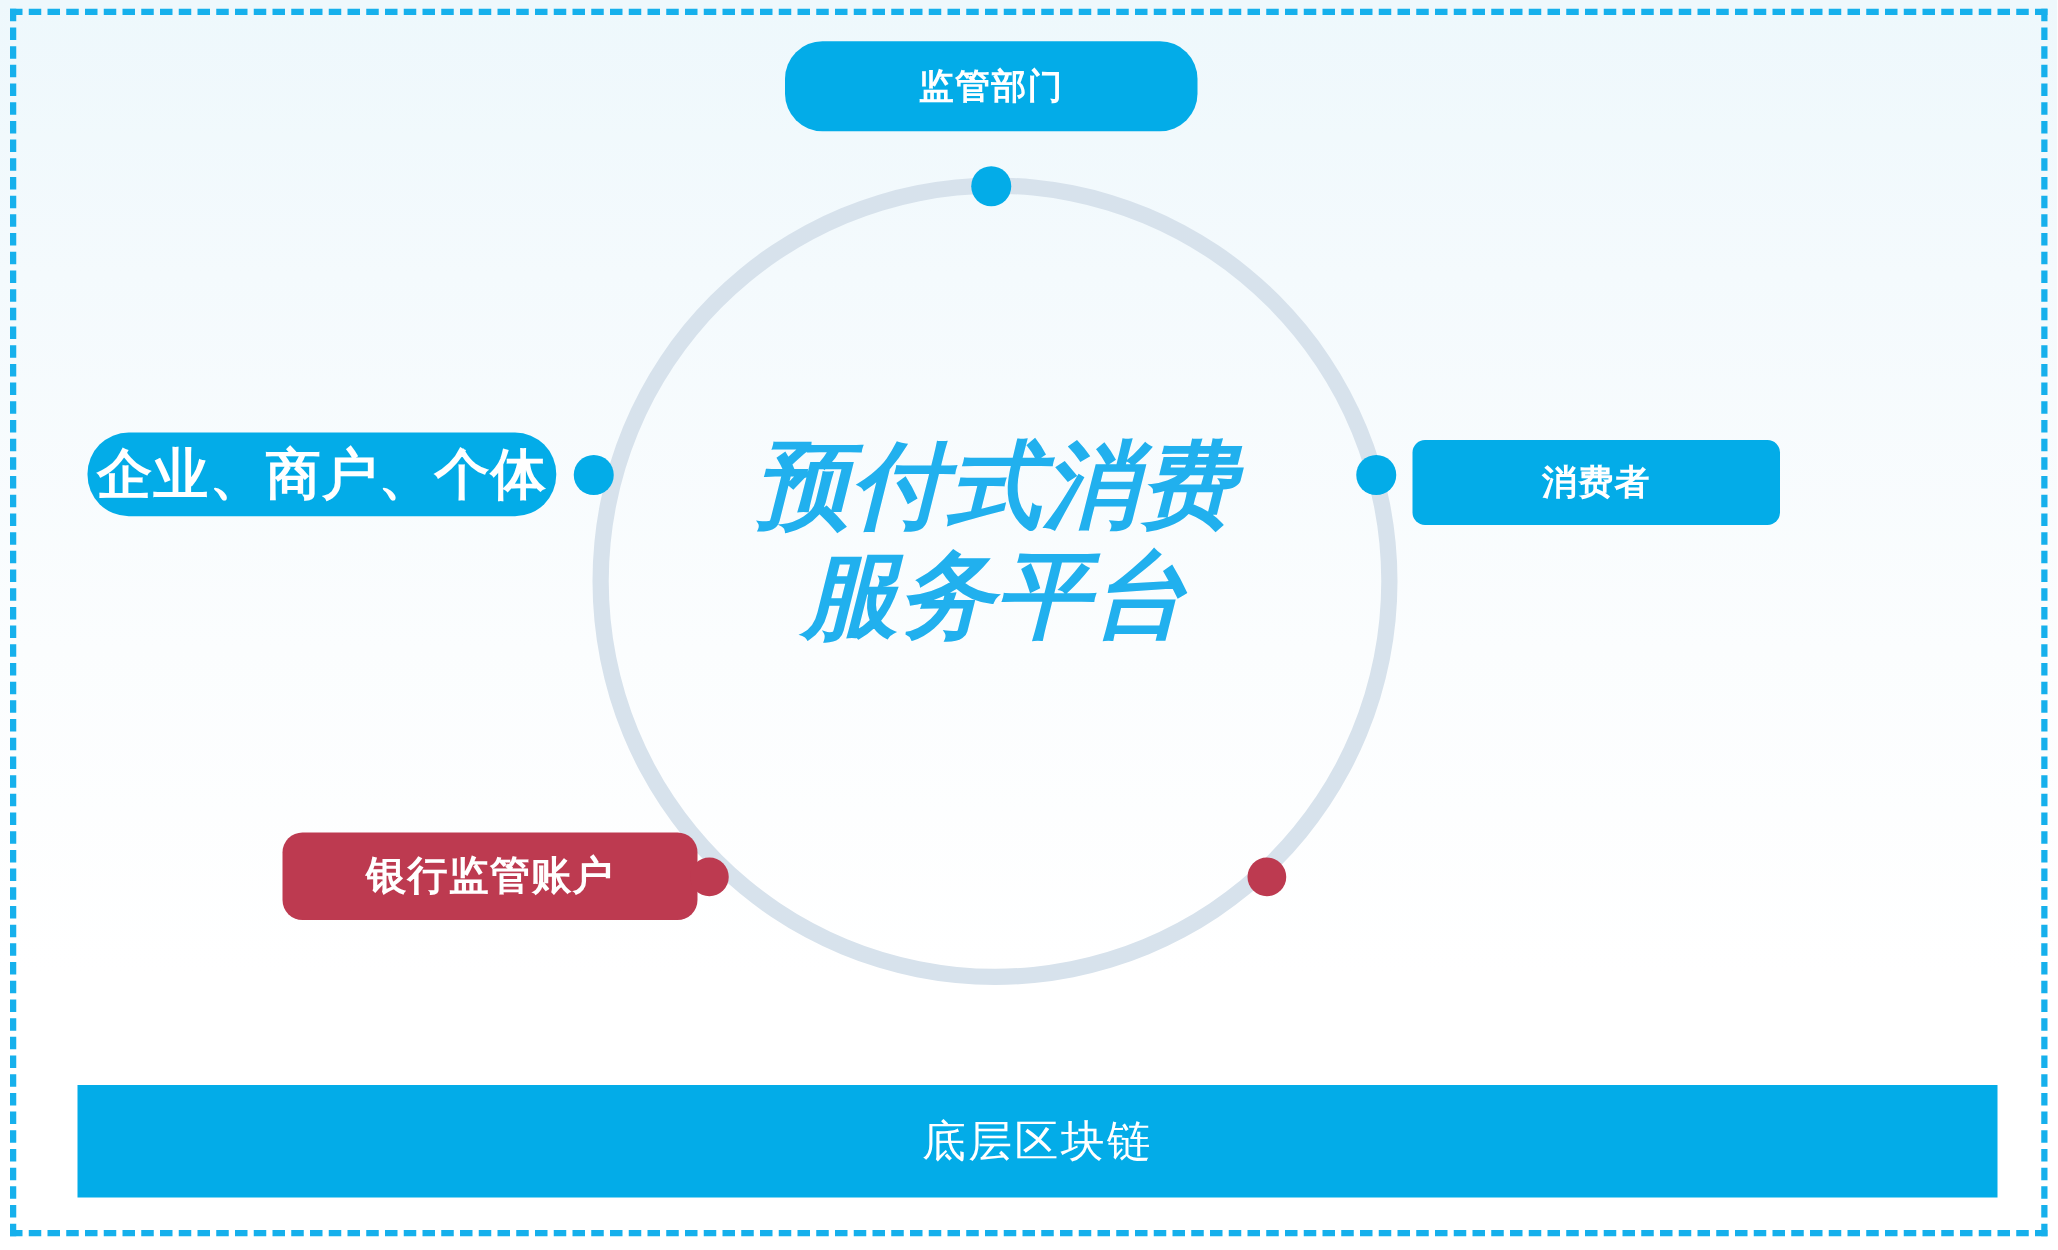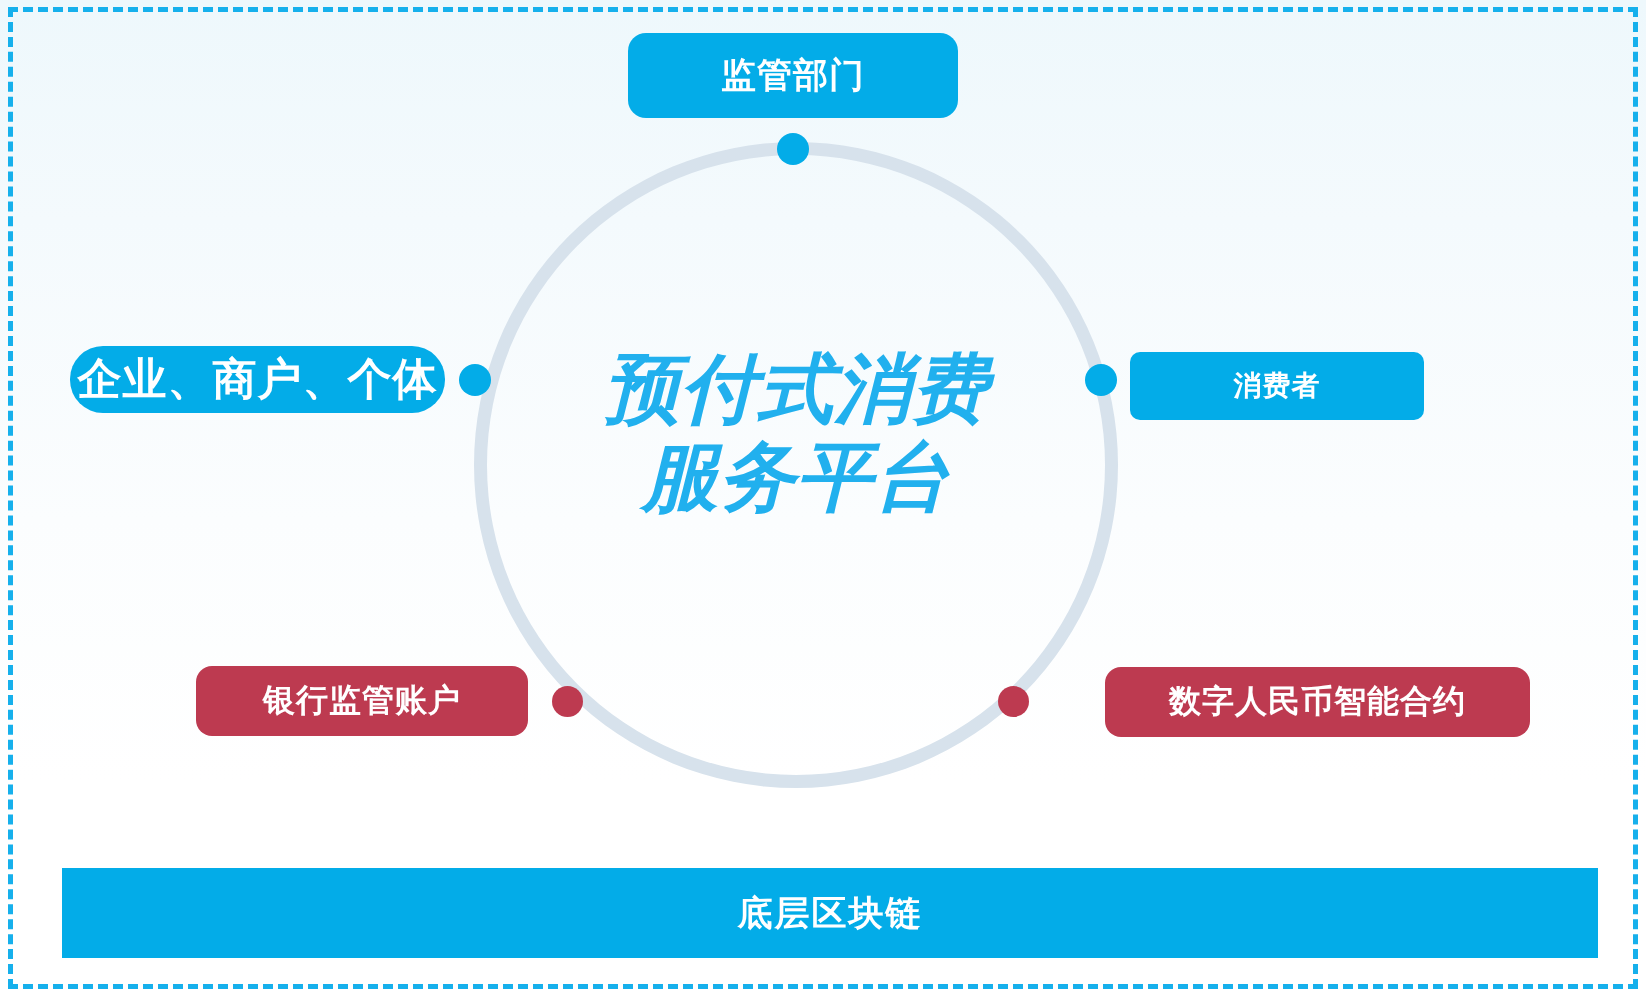--- a/index.html
+++ b/index.html
@@ -65,27 +65,27 @@
     box-sizing: border-box;
     display: flex;
     align-items: center;
     justify-content: center;
     color: #ffffff;
     font-weight: 700;
     letter-spacing: 1px;
     white-space: nowrap;
   }
   .pill-blue { background: #03ace8; }
-  .pill-red  { background: #bd3a50; }
+  .pill-red  { background: #bd3a50; margin-left: 30px; }
 
   #pill-top {
     left: 628px; top: 33px;
-    width: 330px; height: 85px;
-    border-radius: 18px;
-    font-size: 35px;
+    width: 330px; height: 72px;
+    border-radius: 30px;
+    font-size: 28px;
   }
   #pill-left {
     left: 70px; top: 346px;
     width: 375px; height: 67px;
     border-radius: 33px;
     font-size: 44px;
   }
   #pill-right {
     left: 1130px; top: 352px;
     width: 294px; height: 68px;
@@ -125,21 +125,21 @@
     left: 62px;
     top: 868px;
     width: 1536px;
     height: 90px;
     background: #03ace8;
     display: flex;
     align-items: center;
     justify-content: center;
     color: #ffffff;
     font-size: 35px;
-    font-weight: 700;
+    font-weight: 400;
     letter-spacing: 2px;
   }
 </style>
 </head>
 <body>
 
 <div id="canvas">
 
   <div id="dashed-frame"></div>
 
@@ -149,21 +149,20 @@
 服务平台</div>
 
   <div class="pill pill-blue" id="pill-top">监管部门</div>
 
   <div class="pill pill-blue" id="pill-left">企业、商户、个体</div>
 
   <div class="pill pill-blue" id="pill-right">消费者</div>
 
   <div class="pill pill-red" id="pill-bottom-left">银行监管账户</div>
 
-  <div class="pill pill-red" id="pill-bottom-right">数字人民币智能合约</div>
 
   <div class="node node-blue" id="node-top"></div>
   <div class="node node-blue" id="node-left"></div>
   <div class="node node-blue" id="node-right"></div>
   <div class="node node-red" id="node-bottom-left"></div>
   <div class="node node-red" id="node-bottom-right"></div>
 
   <div id="bottom-bar">底层区块链</div>
 
 </div>

